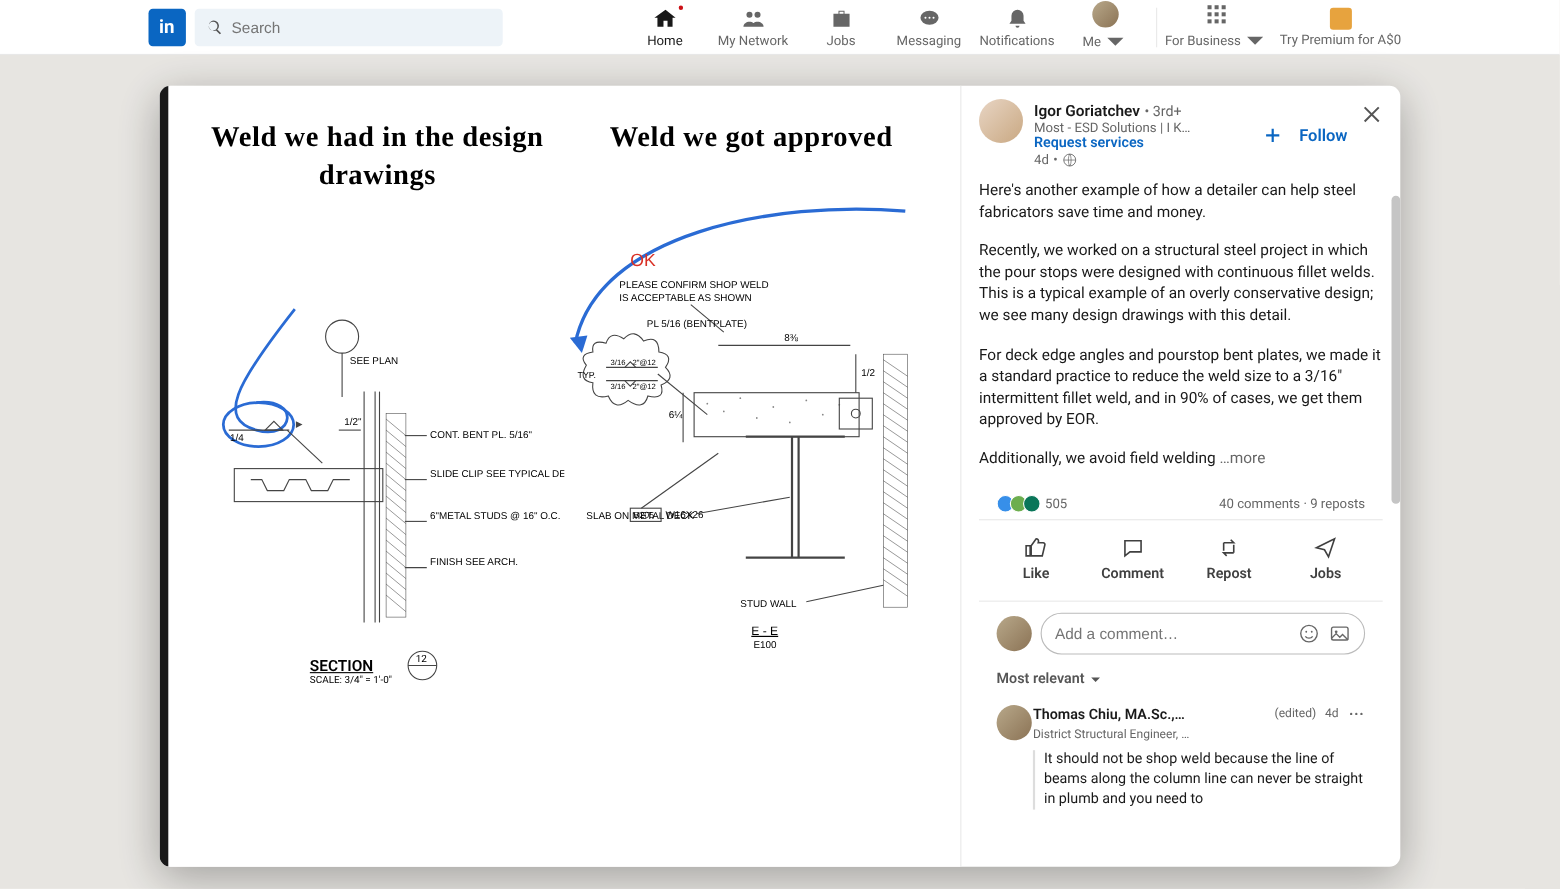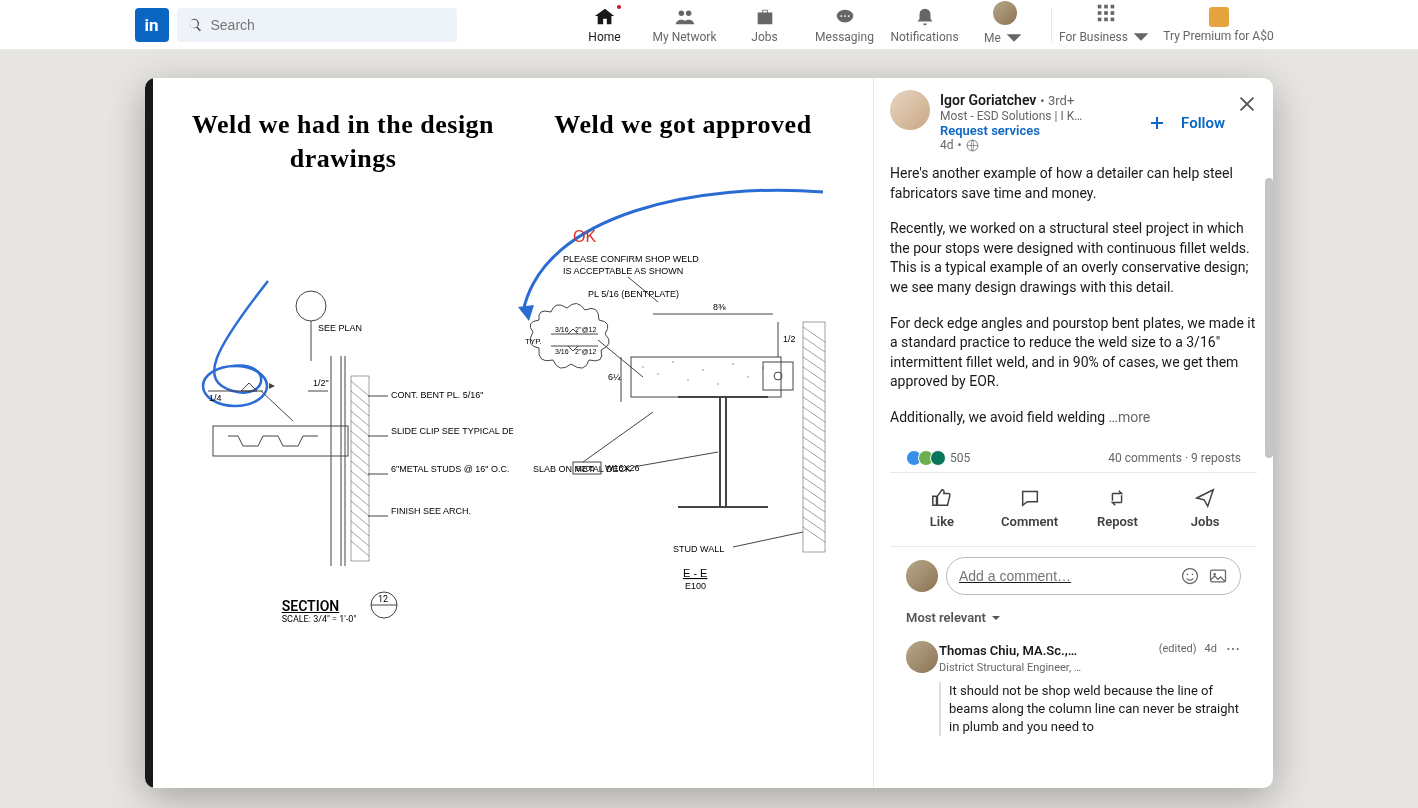--- a/index.html
+++ b/index.html
@@ -58,21 +58,21 @@
 .react-stack { display: flex; }
 .react-dot { width: 16px; height: 16px; border-radius: 50%; margin-left: -4px; border: 1px solid #fff; }
 .react-dot:nth-child(1){ background:#378fe9; margin-left:0;}
 .react-dot:nth-child(2){ background:#6dae4f;}
 .react-dot:nth-child(3){ background:#0a7659;}
 
 .action-row { display: flex; padding: 4px 8px; border-bottom: 1px solid #e8e8e8; }
 .action-btn { flex: 1; display: flex; flex-direction: column; align-items: center; gap: 4px; padding: 10px 4px; cursor: pointer; border-radius: 4px; font-size: 13px; font-weight: 600; color: #404040; }
 .action-btn svg { width: 22px; height: 22px; fill: none; stroke: #404040; stroke-width: 1.6; }
 
-.comment-box { padding: 10px 16px; display: flex; gap: 8px; align-items: center; text-decoration: underline; }
+.comment-box { padding: 10px 16px; display: flex; gap: 8px; align-items: center; }
 .avatar-sm2 { width: 32px; height: 32px; border-radius: 50%; background: linear-gradient(135deg,#b8a88a,#8b7355); flex-shrink:0;}
 .comment-input { flex: 1; border: 1px solid #bbb; border-radius: 20px; height: 38px; display: flex; align-items: center; padding: 0 12px; gap: 8px; }
 .comment-input input { border: none; outline: none; flex: 1; font-size: 14px; }
 .comment-input svg { width: 20px; height: 20px; fill: #666; cursor:pointer;}
 
 .sort-row { padding: 4px 16px 10px; font-size: 13px; font-weight: 600; color: #555; display:flex; align-items:center; gap:4px; cursor:pointer;}
 
 .comment-item { padding: 4px 16px; display: flex; gap: 1px; }
 .comment-body { flex: 1; }
 .commenter-name { font-weight: 600; font-size: 13px; }

